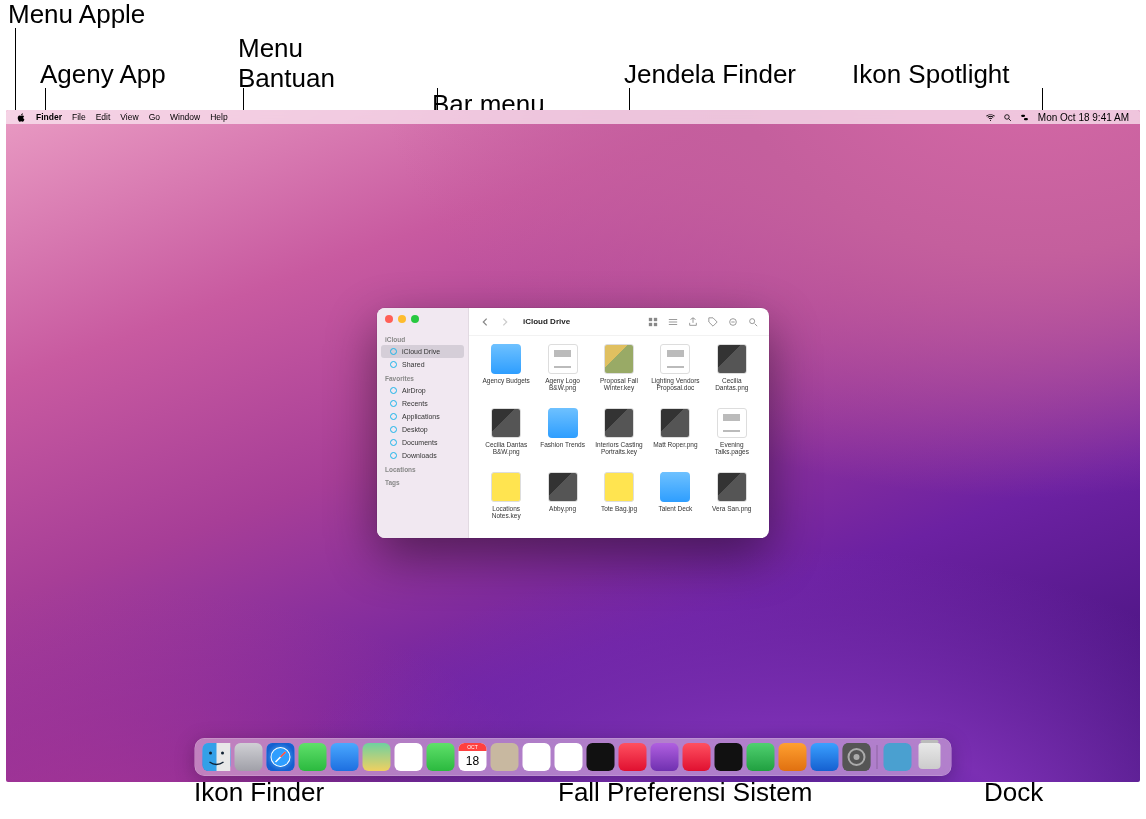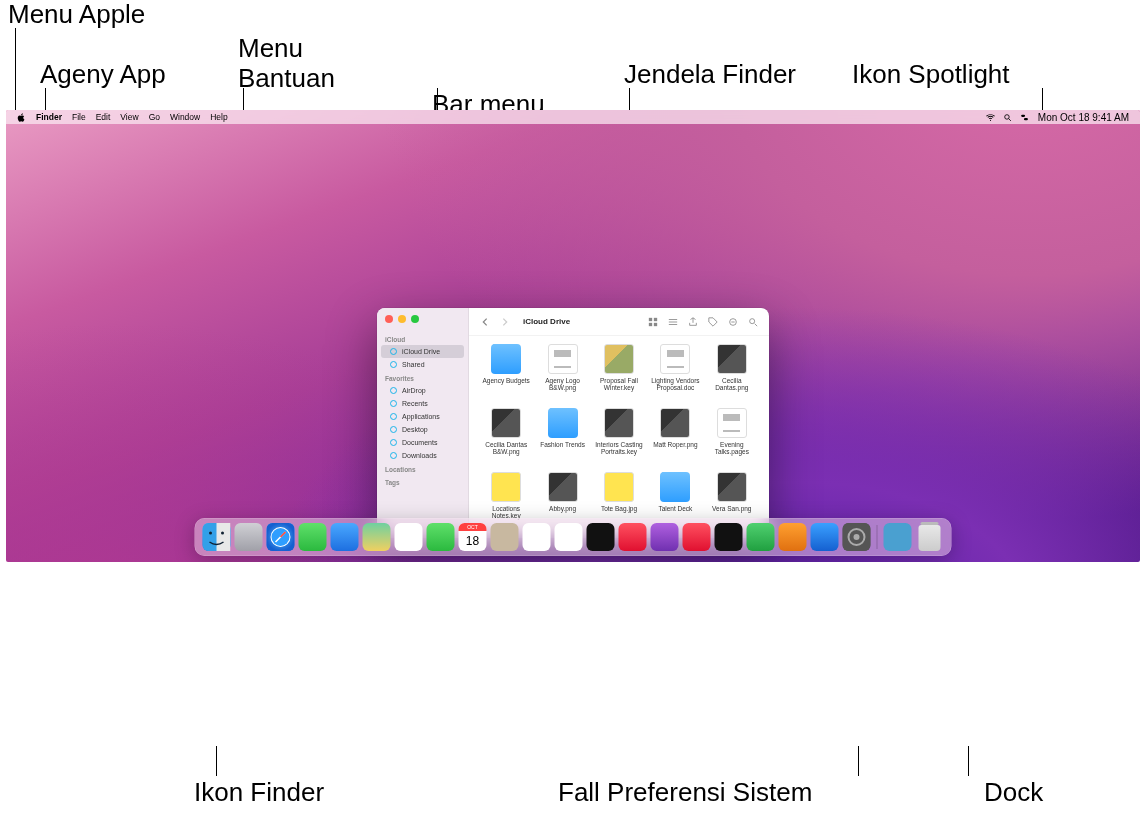--- a/index.html
+++ b/index.html
@@ -22,21 +22,21 @@
   .anno-line {
     position: absolute;
     background: #000;
   }
   
   .desktop {
     position: absolute;
     left: 6px;
     top: 110px;
     width: 1134px;
-    height: 452px;
+    height: 672px;
     overflow: hidden;
     border-radius: 2px;
     background:
       radial-gradient(ellipse 900px 500px at 70% 110%, #5a1fa8 0%, #7b2fb3 25%, transparent 60%),
       radial-gradient(ellipse 900px 600px at 10% 120%, #b83b8f 0%, transparent 55%),
       radial-gradient(ellipse 1000px 700px at 90% -10%, #d76aa7 0%, #c45f9d 30%, transparent 65%),
       linear-gradient(160deg, #e99bc3 0%, #c85aa0 25%, #a73e97 45%, #6c21a2 70%, #3b0f72 100%);
   }
   
   .menubar {
@@ -137,21 +137,21 @@
     border-radius: 10px;
     display:flex;
     align-items:center;
     padding: 4px 8px;
     gap: 4px;
     box-shadow: 0 4px 20px rgba(0,0,0,0.25), inset 0 0 0 0.5px rgba(255,255,255,0.3);
   }
   .dock-ico {
     width: 28px; height:28px;
     border-radius:6px;
-    display:flex; align-items:flex-end; justify-content:center;
+    display:flex; align-items:flex-start; justify-content:center;
     font-size:14px;
     color:#fff;
   }
   .dock-sep{width:1px; height:24px; background:rgba(0,0,0,0.2); margin:0 2px;}
   .trash{width:22px;height:26px; background:linear-gradient(#e8e8e8,#ccc); border-radius:3px 3px 4px 4px; position:relative;}
   .trash::before{content:"";position:absolute;top:-3px;left:2px;right:2px;height:3px;background:#bbb;border-radius:2px;}
 </style>
 </head>
 <body>
 

